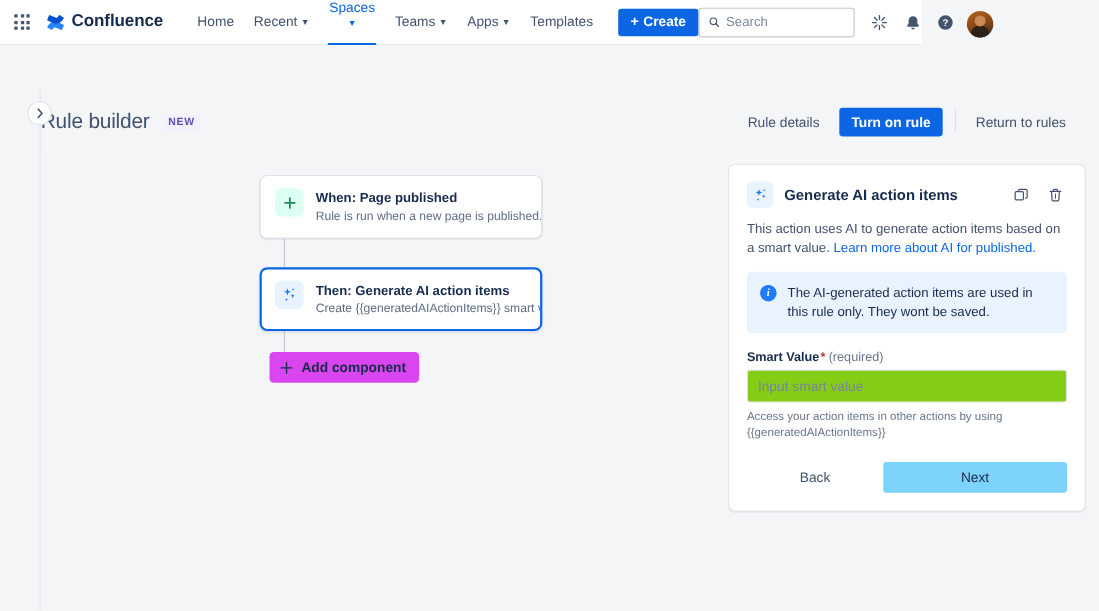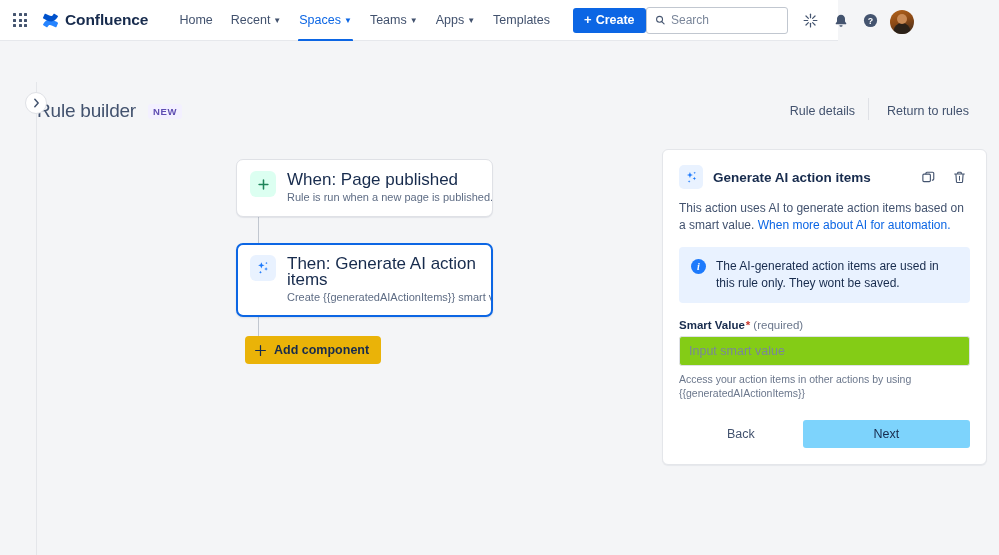--- a/index.html
+++ b/index.html
@@ -31,21 +31,21 @@
   .brand { display: flex; align-items: center; gap: 6px; margin-left: 10px; cursor: pointer; flex: none; }
   .brand-word { font-size: 15.5px; font-weight: 600; color: #172b4d; letter-spacing: -0.1px; }
 
   .navlinks { display: flex; align-items: center; margin-left: 22px; height: 41px; }
   .navlink {
     display: flex; align-items: center; gap: 3px;
     font-size: 12.5px; color: #42526e;
     padding: 0 9px; height: 41px; cursor: pointer;
     position: relative;
   }
-  .navlink.active { color: #0c66e4; }
+  .navlink.active { color: #0c66e4; flex-direction: column; }
   .navlink.active::after {
     content: ""; position: absolute; left: 8px; right: 8px; bottom: 0;
     height: 2px; background: #0c66e4; border-radius: 1px 1px 0 0;
   }
   .caret { font-size: 8px; line-height: 1; position: relative; top: 1px; }
 
   .create-btn {
     margin-left: 14px;
     background: #0c66e4; color: #fff;
     font-size: 12.5px; font-weight: 600;
@@ -164,35 +164,35 @@
     box-shadow: 0 1px 2px rgba(9,30,66,0.10);
     padding: 10px 12px;
   }
   .node-ico {
     width: 26px; height: 26px; border-radius: 6px; flex: none;
     display: flex; align-items: center; justify-content: center;
   }
   .node-ico.green { background: #dcfff1; color: #1f845a; }
   .node-ico.blue { background: #e9f2ff; color: #1d7afc; }
   .node-text { min-width: 0; padding-top: 1px; }
-  .node-title { font-size: 17px; font-weight: 400; color: #172b4d; line-height: 16px; }
+  .node-title { font-size: 12px; font-weight: 700; color: #172b4d; line-height: 16px; }
   .node-desc {
     font-size: 11px; color: #5e6c84; line-height: 15px; margin-top: 2px;
     white-space: nowrap;
   }
 
   .connector {
     width: 1px; height: 26px; background: #c1c7d0;
     margin-left: 22px;
   }
   .connector.short { height: 19px; }
 
   .add-component {
     display: inline-flex; align-items: center; gap: 7px;
-    background: #eab308; border: none; border-radius: 4px;
+    background: #d946ef; border: none; border-radius: 4px;
     padding: 7px 12px 7px 9px; cursor: pointer;
     font-size: 12.5px; font-weight: 600; color: #172b4d;
     font-family: "Liberation Sans", sans-serif;
     margin-left: 9px;
   }
 
   
   .panel {
     position: absolute; left: 625px; top: 10px;
     width: 325px;
@@ -381,20 +381,21 @@
     </svg>
   </div>
 
   <div class="page-header">
     <div class="title-zone">
       <span class="page-title">Rule builder</span>
       <span class="new-badge">NEW</span>
     </div>
     <div class="header-actions">
       <button class="btn-subtle">Rule details</button>
+      <button class="btn-primary">Turn on rule</button>
       <div class="vdivider"></div>
       <button class="btn-subtle">Return to rules</button>
     </div>
   </div>
 
   <div class="canvas">
 
     <div class="flow">
 
       
@@ -464,21 +465,21 @@
               <path d="M3.6 5.4h12.8" stroke="#44546f" stroke-width="1.5" stroke-linecap="round"></path>
               <path d="M7.6 5.4V3.9a.9.9 0 01.9-.9h3a.9.9 0 01.9.9v1.5" fill="none" stroke="#44546f" stroke-width="1.5"></path>
               <path d="M5.2 5.4l.75 10.2a1.2 1.2 0 001.2 1.1h5.7a1.2 1.2 0 001.2-1.1l.75-10.2" fill="none" stroke="#44546f" stroke-width="1.5" stroke-linejoin="round"></path>
               <line x1="10" y1="8.4" x2="10" y2="13.6" stroke="#44546f" stroke-width="1.3" stroke-linecap="round"></line>
             </svg>
           </div>
         </div>
       </div>
 
       <div class="panel-desc">
-        <span>This action uses AI to generate action items based on a smart value. </span><a>When more about AI for automation.</a>
+        <span>This action uses AI to generate action items based on a smart value. </span><a>Learn more about AI for published.</a>
       </div>
 
       <div class="info-banner">
         <span class="info-ico">i</span>
         <span class="info-text">The AI-generated action items are used in this rule only. They wont be saved.</span>
       </div>
 
       <div class="field-label">
         <span>Smart Value</span><span class="req-star">*</span><span class="req-note">(required)</span>
       </div>

